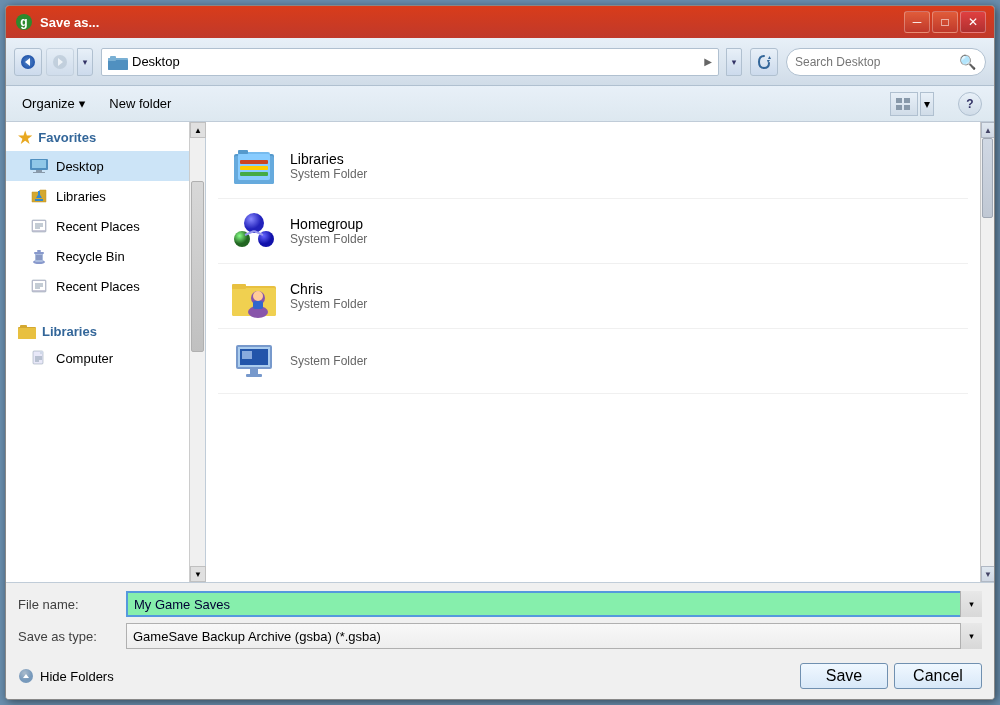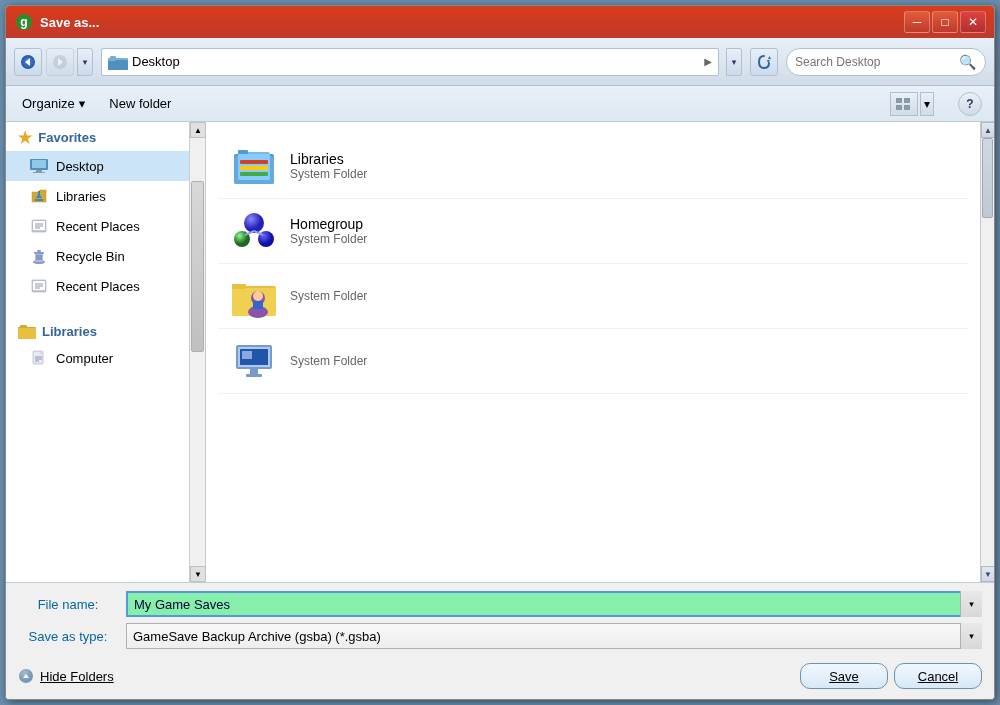--- a/index.html
+++ b/index.html
@@ -355,24 +355,24 @@
       background: #f0f0f0;
       padding: 8px 12px;
     }
     .form-row {
       display: flex;
       align-items: center;
       margin-bottom: 6px;
     }
     .form-label {
       width: 100px;
-      text-align: center;
+      text-align: left;
       margin-right: 8px;
       font-size: 13px;
-      color: #0369a1;
+      color: #404040;
     }
     .form-input {
       flex: 1;
       height: 26px;
       border: 1px solid #7090b0;
       padding: 0 6px;
       font-size: 13px;
       color: #000033;
       background: #dce8f8;
       outline: none;
@@ -405,38 +405,37 @@
       justify-content: center;
       font-size: 9px;
       cursor: pointer;
       pointer-events: none;
     }
 
     .buttons-row {
       display: flex;
       align-items: center;
       padding: 8px 0 2px 0;
-      text-decoration: underline;
     }
     .hide-folders-btn {
       display: flex;
       align-items: center;
       gap: 6px;
       font-size: 13px;
       color: #000;
       cursor: pointer;
     }
     .btn-spacer { flex: 1; }
     .action-btn {
       width: 88px;
       height: 26px;
       border: 1px solid #7090b0;
-      border-radius: 10px;
+      border-radius: 3px;
       background: linear-gradient(to bottom, #f0f8ff, #d8e8f8);
-      font-size: 13px;
+      font-size: 16px;
       cursor: pointer;
       margin-left: 6px;
       color: #000;
     }
     .content-scroll::-webkit-scrollbar { width: 0; }
 
     
     .sidebar-container {
       width: 200px;
       display: flex;
@@ -728,20 +727,21 @@
               <rect x="2" y="14" width="44" height="28" rx="2" fill="#f0d050"></rect>
               <rect x="2" y="10" width="14" height="5" rx="1" fill="#e8c040"></rect>
 
               <circle cx="28" cy="24" r="7" fill="#8855aa"></circle>
               <ellipse cx="28" cy="38" rx="10" ry="6" fill="#8855aa"></ellipse>
               <circle cx="28" cy="22" r="5" fill="#ffcc99"></circle>
               <rect x="23" y="27" width="10" height="8" rx="2" fill="#3366cc"></rect>
             </svg>
           </div>
           <div class="file-info">
+            <div class="file-name">Chris</div>
             <div class="file-type">System Folder</div>
           </div>
         </div>
 
         <div class="file-item">
           <div class="file-icon">
             <svg width="48" height="44" viewBox="0 0 48 44">
 
               <rect x="6" y="6" width="36" height="24" rx="2" fill="#7799cc"></rect>
               <rect x="8" y="8" width="32" height="20" fill="#aaccee"></rect>

